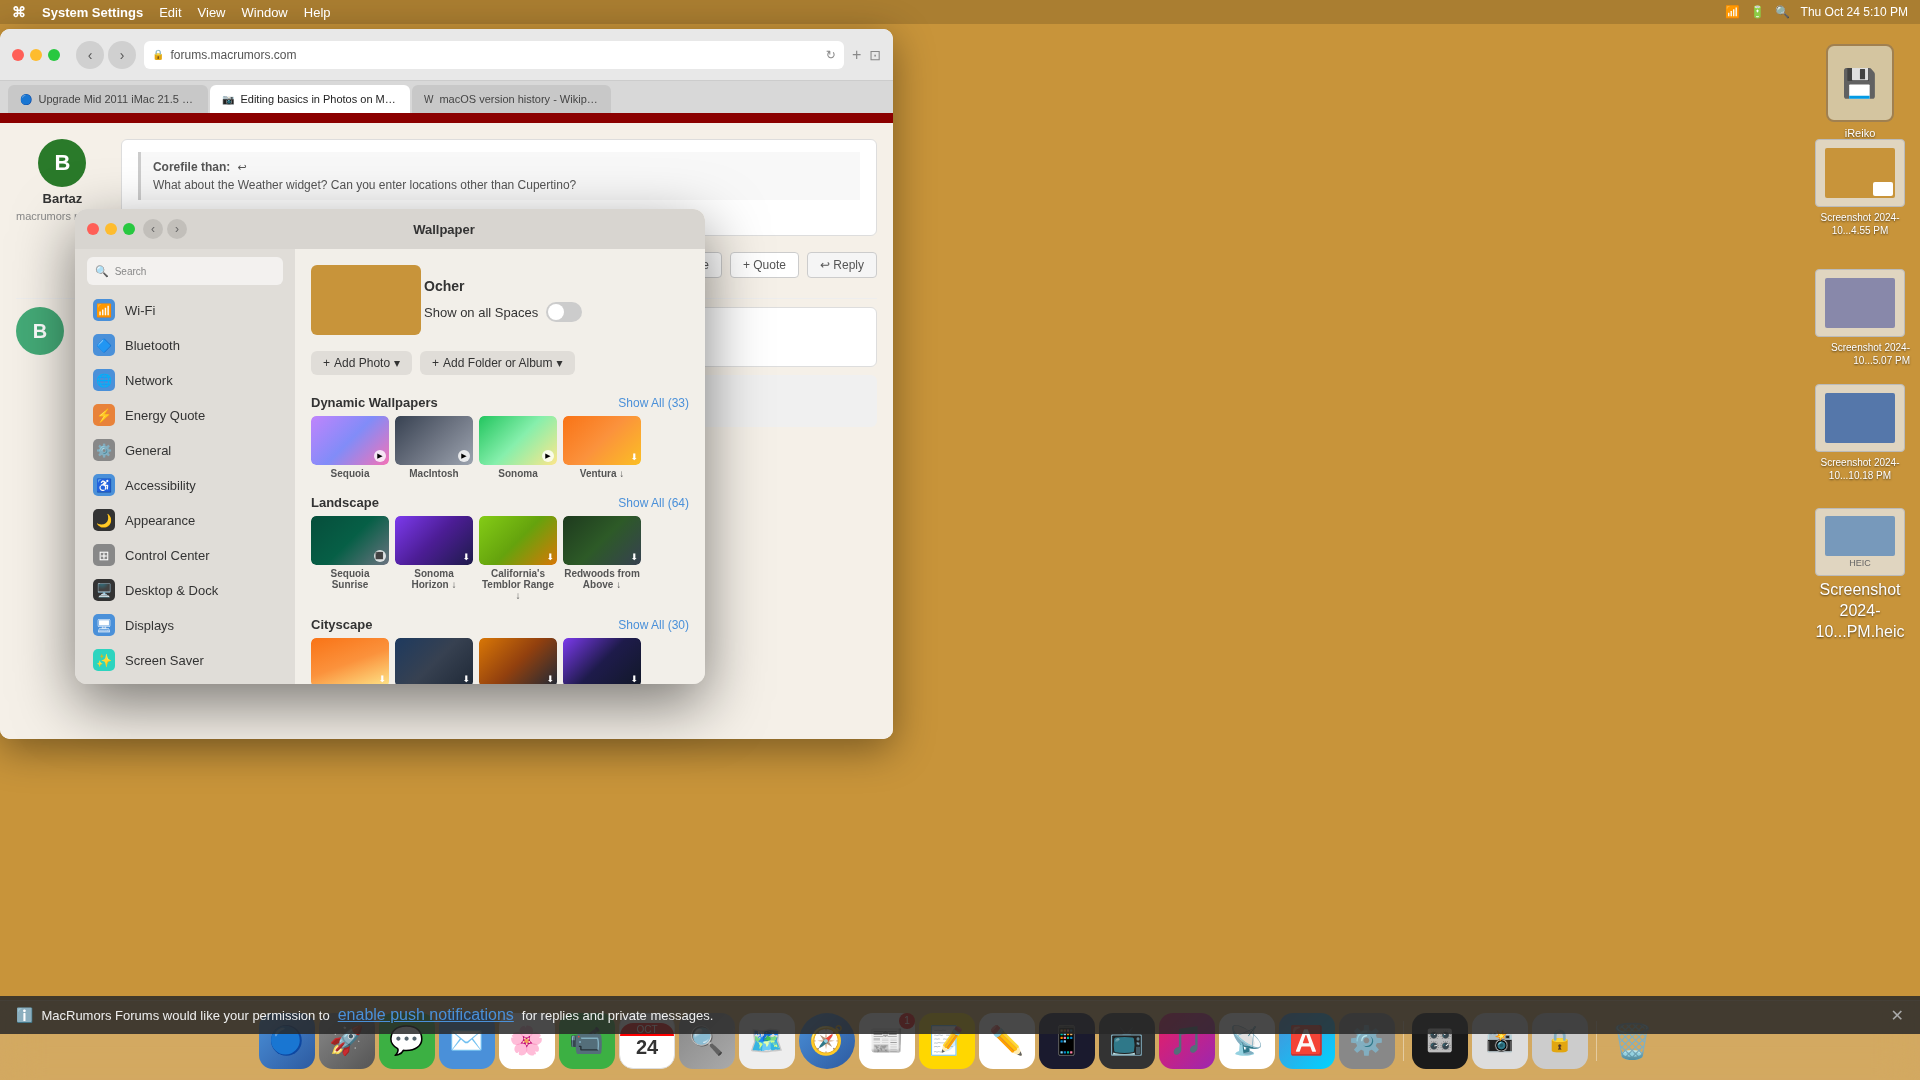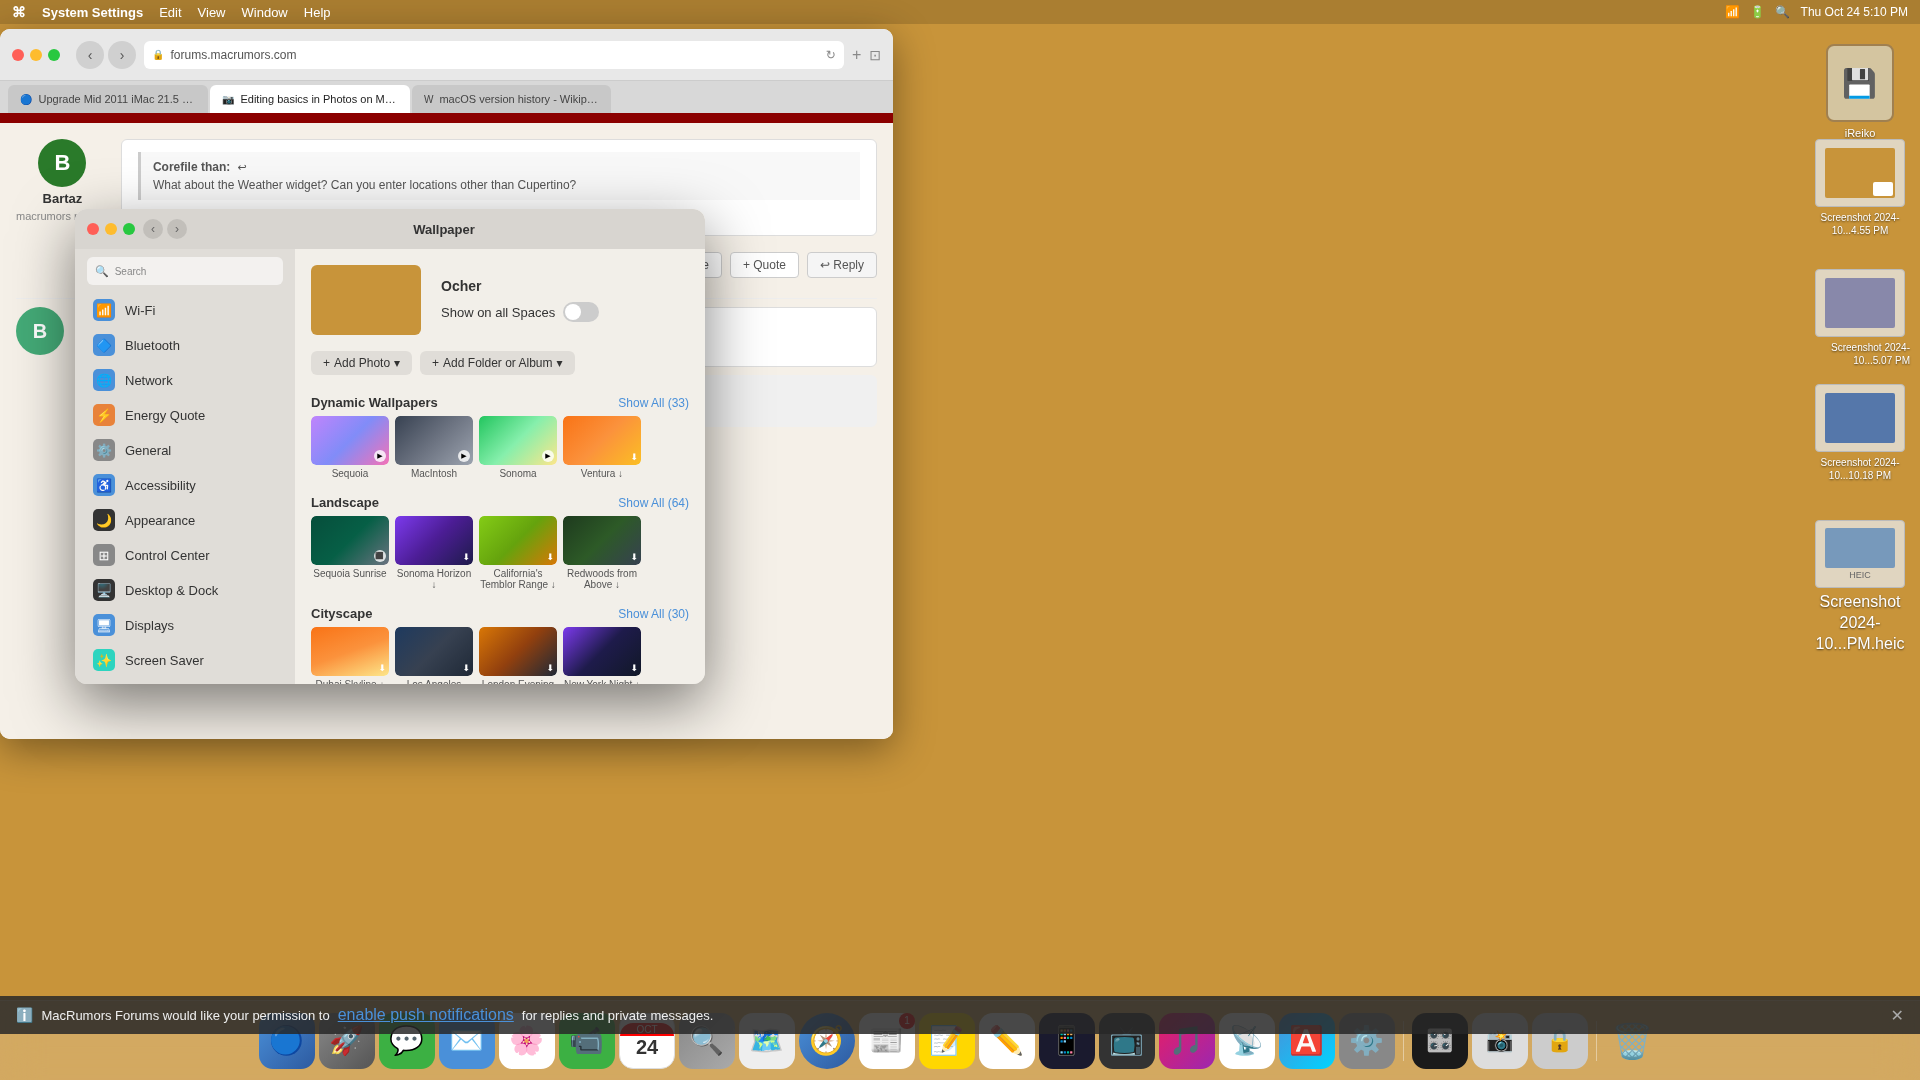--- a/index.html
+++ b/index.html
@@ -284,21 +284,21 @@
       flex: 1;
       padding-top: 40px;
       overflow-y: auto;
       background: #f2efe9;
     }
 
     
     .wallpaper-current {
       display: flex;
       align-items: center;
-      gap: 20px;
+      gap: 3px;
       padding: 16px;
     }
     .wallpaper-preview {
       width: 110px; height: 70px;
       background: #c8943a;
       border-radius: 6px;
       flex-shrink: 0;
     }
     .wallpaper-info { flex: 1; }
     .wallpaper-name { font-size: 14px; font-weight: 600; color: #333; margin-bottom: 8px; }
@@ -380,20 +380,21 @@
       object-fit: cover;
       position: relative;
       overflow: hidden;
     }
     .wallpaper-thumb-label {
       font-size: 10px;
       color: #555;
       margin-top: 3px;
       max-width: 78px;
       text-align: center;
+      font-weight: bold;
     }
 
     
     .wp-sequoia { background: linear-gradient(135deg, #c084fc, #818cf8, #f472b6); }
     .wp-macos { background: linear-gradient(135deg, #374151, #6b7280, #9ca3af); }
     .wp-sonoma { background: linear-gradient(135deg, #22c55e, #86efac, #fde68a); }
     .wp-ventura { background: linear-gradient(135deg, #f97316, #fb923c, #fbbf24); }
     .wp-sequoia-sunrise { background: linear-gradient(135deg, #064e3b, #065f46, #6b7280); }
     .wp-sonoma-horizon { background: linear-gradient(135deg, #7c3aed, #4c1d95, #1e1b4b); }
     .wp-california { background: linear-gradient(135deg, #84cc16, #65a30d, #d97706); }
@@ -835,21 +836,21 @@
     <div class="desktop-file-label" style="font-size:10px;">Screenshot 2024-10...5.07 PM</div>
   </div>
 
   <div class="desktop-file" style="position:absolute;top:360px;right:10px;width:100px;text-align:center;">
     <div style="width:90px;height:68px;margin:0 auto 4px;background:#e0d5c0;border-radius:4px;border:1px solid #bbb;display:flex;align-items:center;justify-content:center;">
       <div style="width:80%;height:75%;background:#5577aa;border-radius:2px;"></div>
     </div>
     <div class="desktop-file-label" style="font-size:10px;">Screenshot 2024-10...10.18 PM</div>
   </div>
 
-  <div class="desktop-file" style="position:absolute;top:496px;right:10px;width:100px;text-align:center;">
+  <div class="desktop-file" style="position:absolute;top:484px;right:10px;width:100px;text-align:center;">
     <div style="width:90px;height:68px;margin:0 auto 4px;background:#e0d5c0;border-radius:4px;border:1px solid #bbb;display:flex;flex-direction:column;align-items:center;justify-content:center;gap:2px;">
       <div style="width:80%;height:60%;background:#7799bb;border-radius:2px;"></div>
       <div style="font-size:9px;color:#666;">HEIC</div>
     </div>
     <div class="desktop-file-label" style="font-size:16px;">Screenshot 2024-10...PM.heic</div>
   </div>
 
   <div class="notification-bar">
     <span class="notif-icon">ℹ️</span>
     <span class="notif-text">MacRumors Forums would like your permission to</span>

